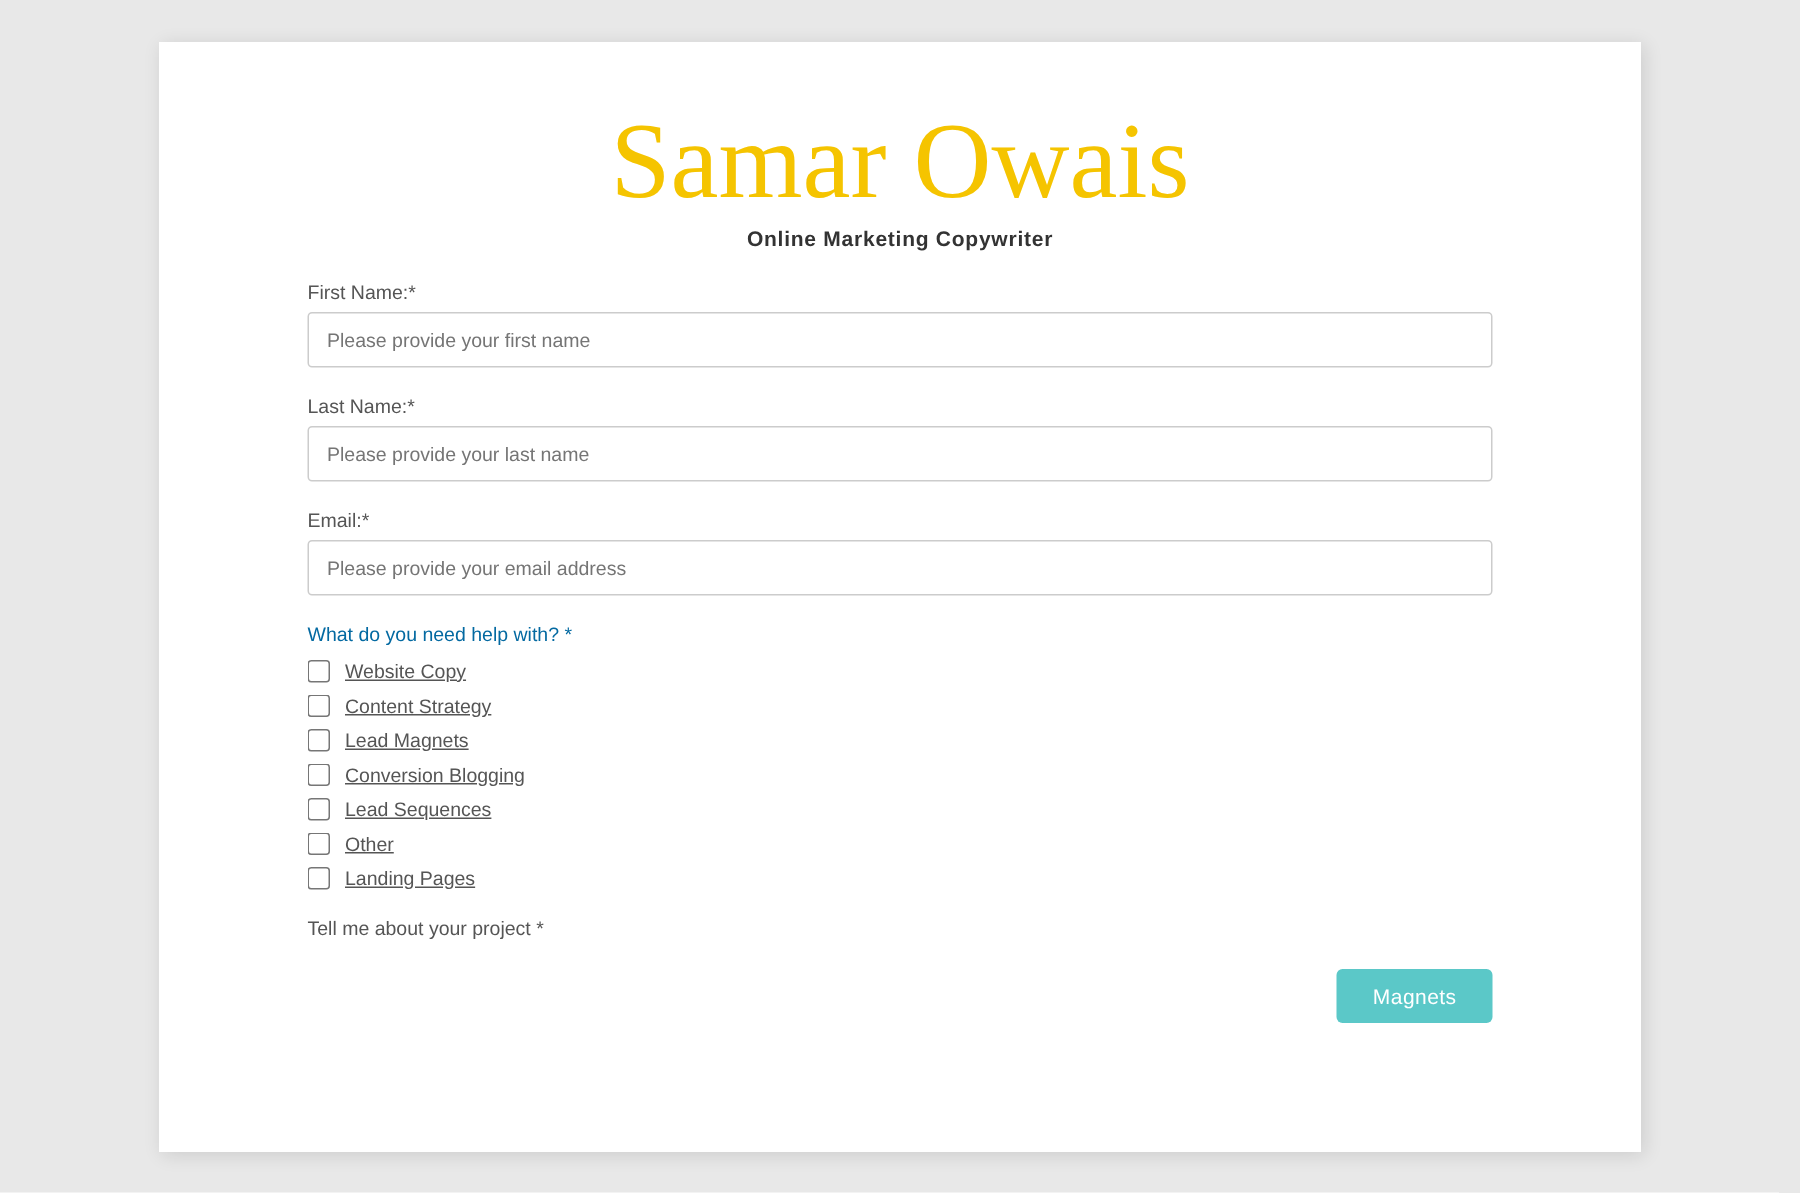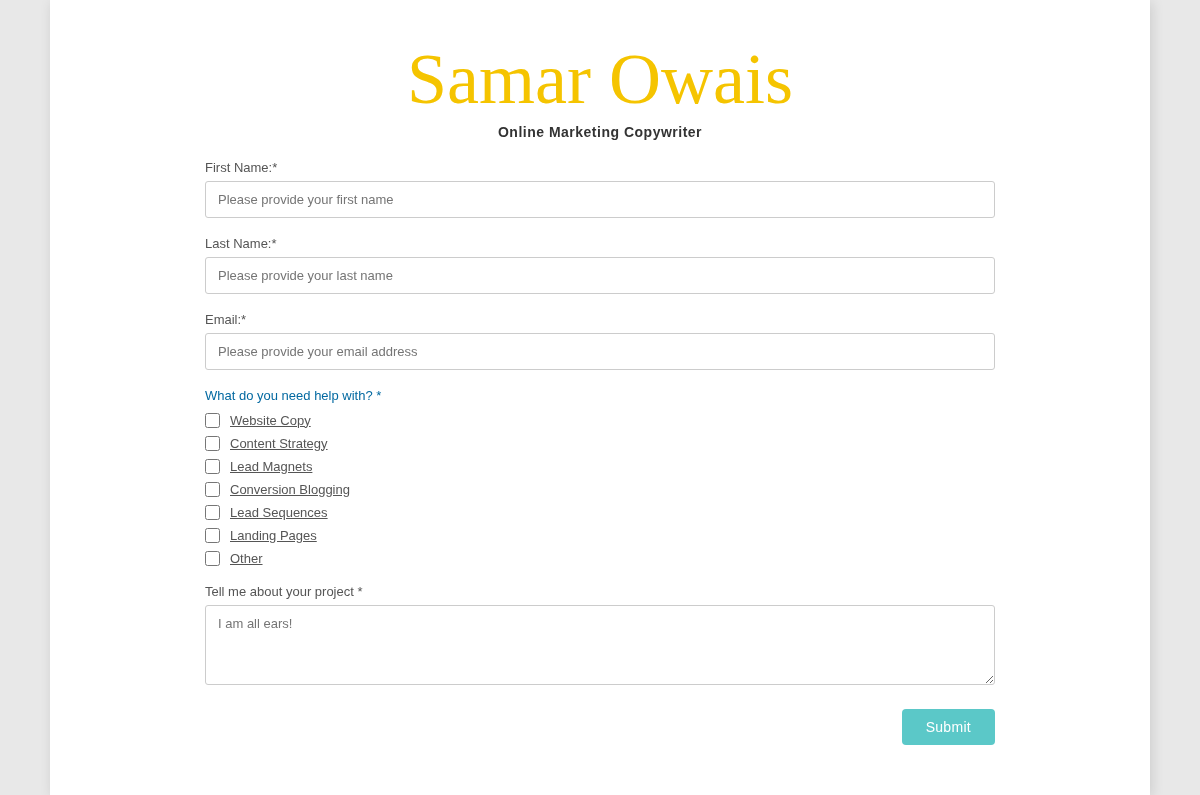--- a/index.html
+++ b/index.html
@@ -12,21 +12,21 @@
       background-color: #e8e8e8;
       display: flex;
       justify-content: center;
       align-items: center;
       min-height: 100vh;
       font-family: Arial, sans-serif;
     }
 
     .page-wrapper {
       background: #ffffff;
-      width: 1100px;
+      width: 988px;
       min-height: 740px;
       box-shadow: 2px 2px 12px rgba(0,0,0,0.12);
       padding: 40px 80px 50px 80px;
       position: relative;
     }
 
     .header {
       text-align: center;
       margin-bottom: 20px;
     }
@@ -181,33 +181,32 @@
           </li>
           <li>
             <input type="checkbox" id="conversion-blogging" style="">
             <label for="conversion-blogging">Conversion Blogging</label>
           </li>
           <li>
             <input type="checkbox" id="email-sequences" style="">
             <label for="email-sequences">Lead Sequences</label>
           </li>
           <li>
+            <input type="checkbox" id="other" style="">
+            <label for="other">Other</label>
+          </li>
+          <li>
             <input type="checkbox" id="landing-pages" style="">
             <label for="landing-pages">Landing Pages</label>
           </li>
-          <li>
-            <input type="checkbox" id="other" style="">
-            <label for="other">Other</label>
-          </li>
         </ul>
     </div>
 
     <div class="form-group">
       <label class="form-label" for="project">Tell me about your project *</label>
-      <textarea id="project" class="textarea-input" placeholder="I am all ears!" style=""></textarea>
     </div>
 
     <div class="submit-row">
-      <button class="submit-btn">Submit</button>
+      <button class="submit-btn">Magnets</button>
     </div>
 
   </div>
 </div>
 
 </body></html>

